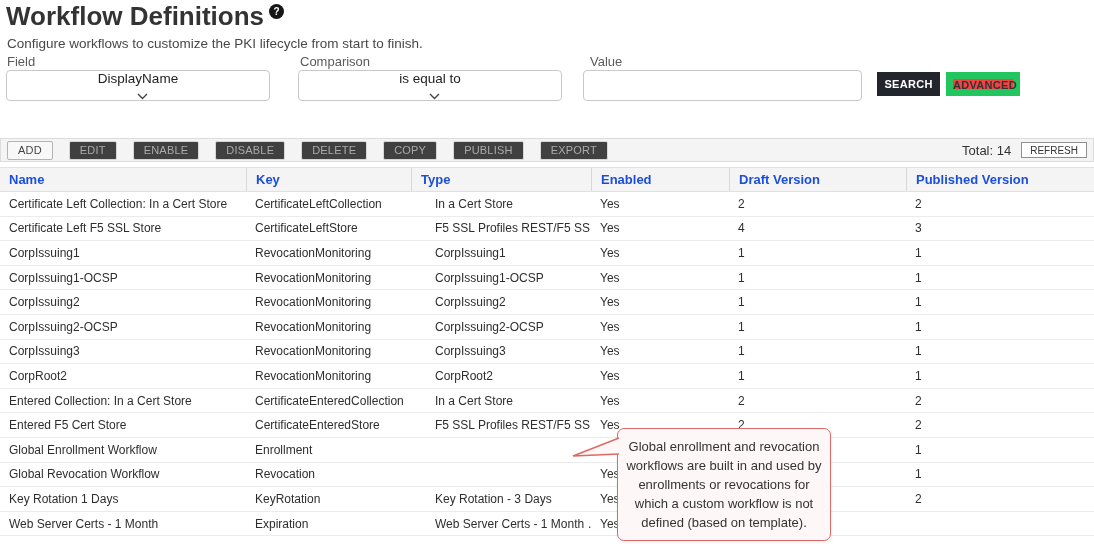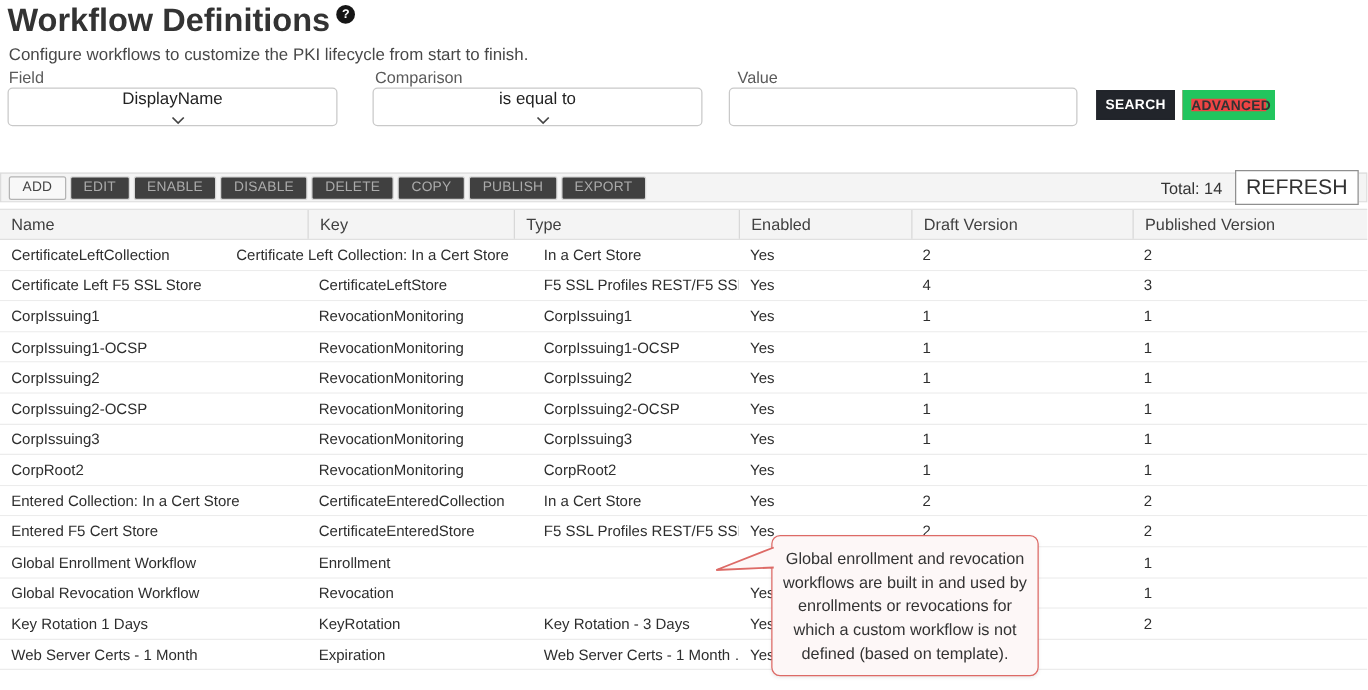--- a/index.html
+++ b/index.html
@@ -66,32 +66,32 @@
   }
   .tbtn {
     height:19px; padding:0 10px; font-size:11px; color:#444;
     background:#f8f8f8; border:1px solid #b4b4b4; border-radius:2px;
     font-family:inherit; cursor:pointer; letter-spacing:.2px;
   }
   .tbtn.disabled { color:#ababab; border-color:#d7d7d7; background:#404040; }
   .toolbar-right { margin-left:auto; display:flex; align-items:center; gap:10px; }
   .total { font-size:13px; color:#333; }
   .btn-refresh {
-    height:28px; padding:0 8px; font-size:17px; color:#333;
+    height:16px; padding:0 8px; font-size:10px; color:#333;
     background:#fff; border:1px solid #8f8f8f; font-family:inherit; cursor:pointer;
   }
 
   .gap { height:5px; background:#fff; }
 
   .thead {
     display:flex; height:25px; background:#f4f4f4;
     border-top:1px solid #e2e2e2; border-bottom:1px solid #e0e0e0;
   }
   .th {
-    font-size:13px; color:#404040; font-weight:400;
+    font-size:13px; color:#1d4ed8; font-weight:700;
     padding-left:9px; display:flex; align-items:center;
     white-space:nowrap; overflow:hidden; cursor:pointer;
   }
   .th + .th { border-left:1px solid #d8d8d8; }
 
   .tr { display:flex; height:24.6px; border-bottom:1px solid #ececec; background:#fff; cursor:default; }
   .td {
     font-size:12px; color:#2e2e2e; padding-left:9px;
     display:flex; align-items:center; white-space:nowrap; overflow:hidden;
   }
@@ -134,21 +134,21 @@
 </div>
 
 <input class="value-input" type="text" value="" style="">
 
 <button class="btn-search">SEARCH</button>
 <button class="btn-advanced">ADVANCED</button>
 
 <div class="grid">
 
   <div class="toolbar">
-    <div style="display:flex;gap:3px;">
+    <div style="display:flex;gap:16px;">
         <button type="button" class="tbtn">ADD</button>
         <button type="button" class="tbtn disabled">EDIT</button>
         <button type="button" class="tbtn disabled">ENABLE</button>
         <button type="button" class="tbtn disabled">DISABLE</button>
         <button type="button" class="tbtn disabled">DELETE</button>
         <button type="button" class="tbtn disabled">COPY</button>
         <button type="button" class="tbtn disabled">PUBLISH</button>
         <button type="button" class="tbtn disabled">EXPORT</button>
       </div>
     <div class="toolbar-right">
@@ -162,22 +162,22 @@
   <div class="thead">
       <div class="th col0">Name</div>
       <div class="th col2">Key</div>
       <div class="th col1">Type</div>
       <div class="th col3">Enabled</div>
       <div class="th col4">Draft Version</div>
       <div class="th col5">Published Version</div>
     </div>
   <div class="tbody">
       <div class="tr">
+        <div class="td col0">Certificate Left Collection: In a Cert Store</div>
         <div class="td col1">CertificateLeftCollection</div>
-        <div class="td col0">Certificate Left Collection: In a Cert Store</div>
         <div class="td col2">In a Cert Store</div>
         <div class="td col3">Yes</div>
         <div class="td col4">2</div>
         <div class="td col5">2</div>
       </div>
       <div class="tr">
         <div class="td col0">Certificate Left F5 SSL Store</div>
         <div class="td col1">CertificateLeftStore</div>
         <div class="td col2">F5 SSL Profiles REST/F5 SSL</div>
         <div class="td col3">Yes</div>

